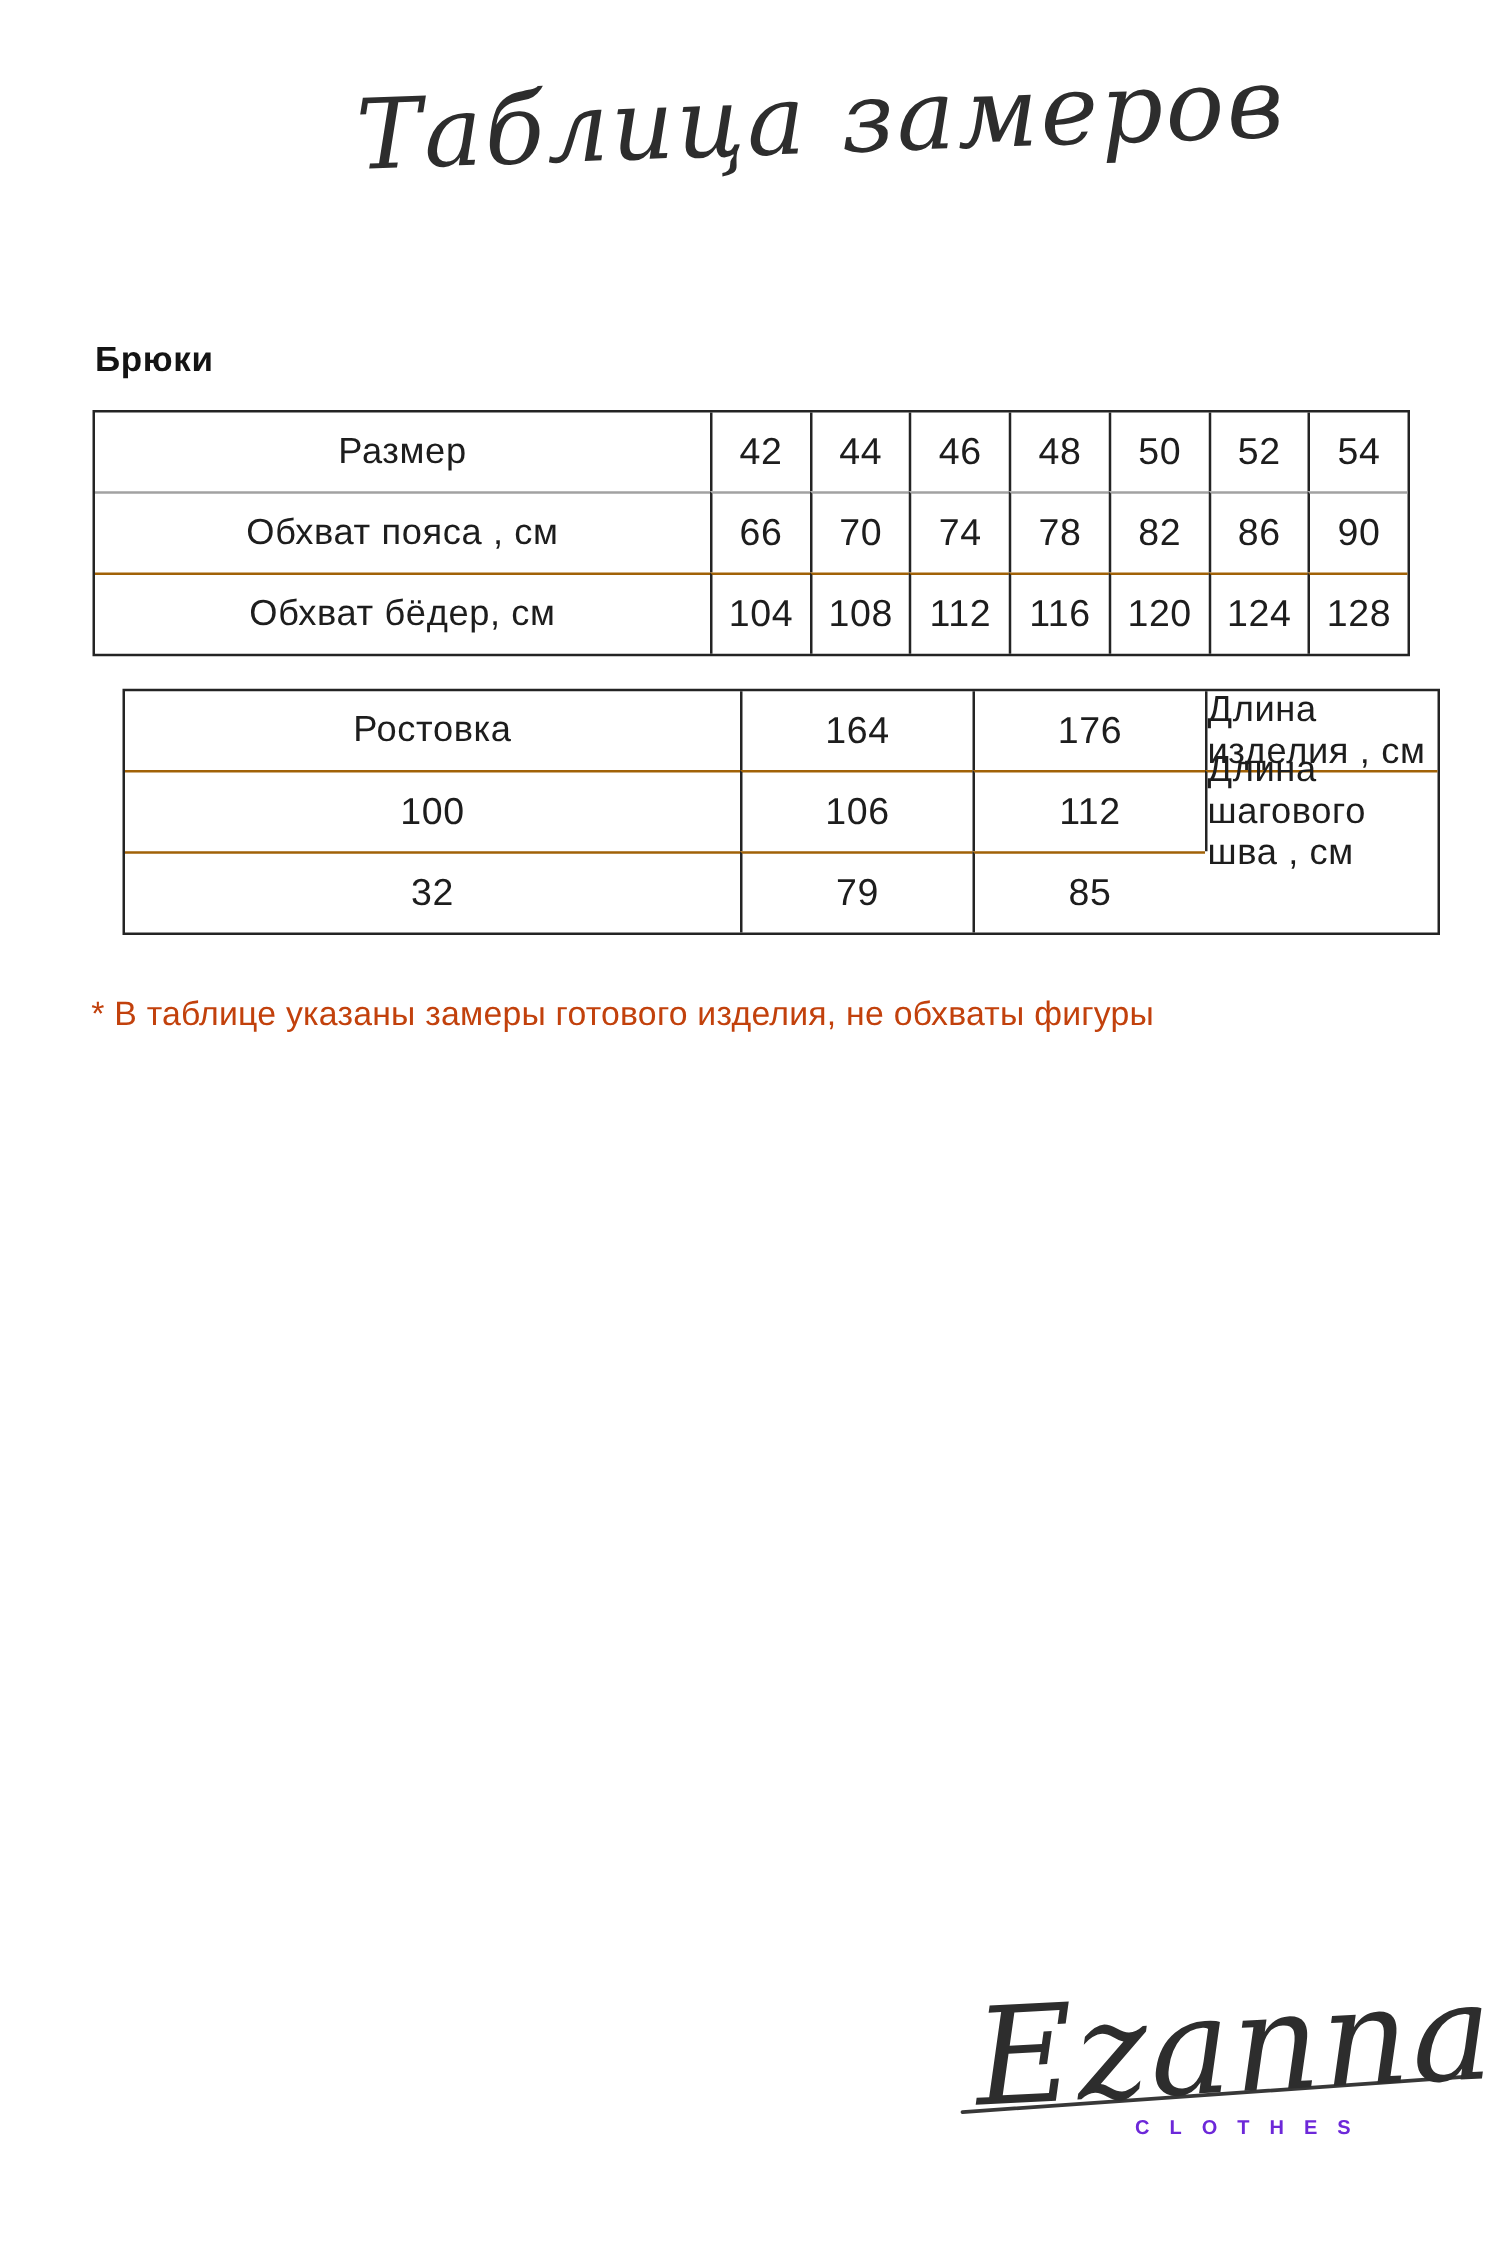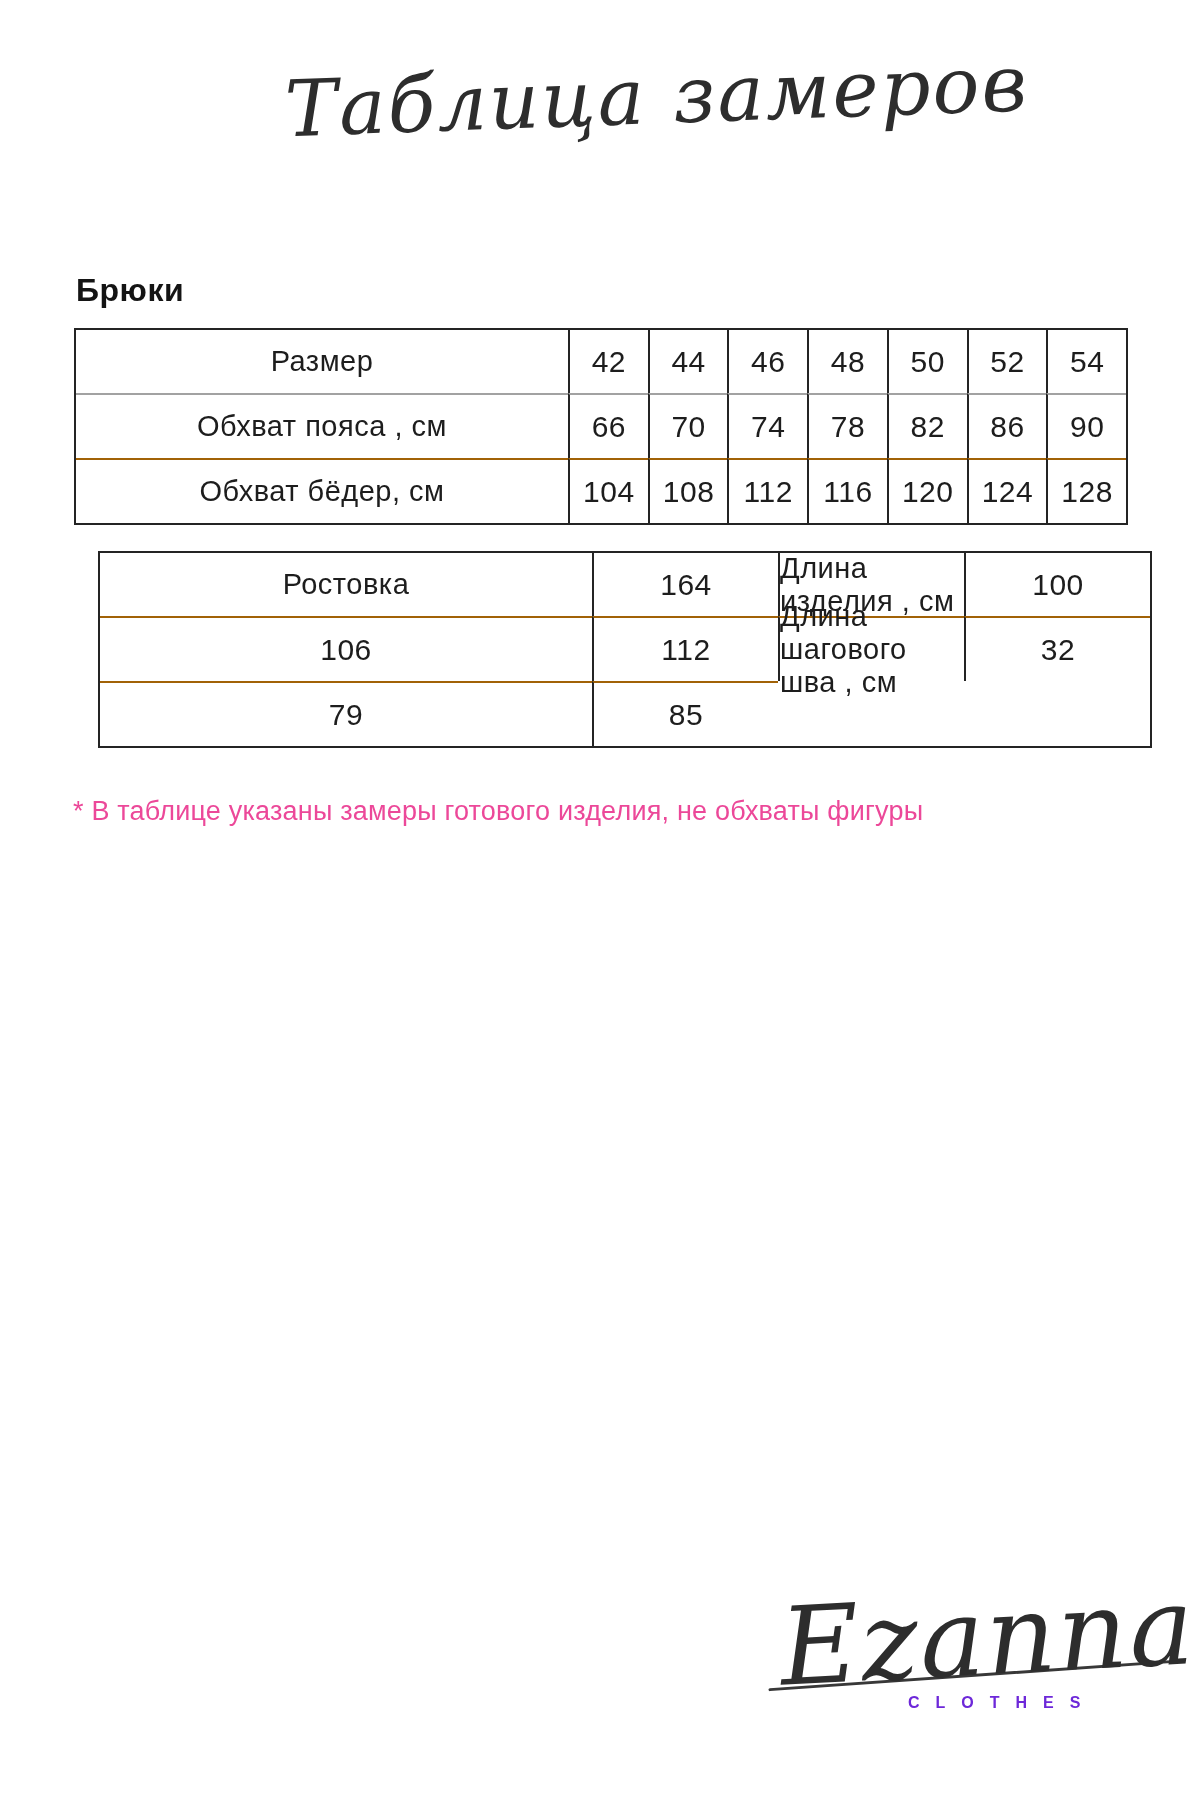--- a/index.html
+++ b/index.html
@@ -20,21 +20,21 @@
     white-space:nowrap;
   }
   .title-script{
     position:absolute;left:285px;top:50px;width:640px;
     text-align:center;font-size:78px;line-height:1.25;
     letter-spacing:2px;transform:rotate(-2deg);
   }
 
   .section-heading{
     position:absolute;left:76px;top:272px;
-    font-size:32px;font-weight:700;color:#141414;letter-spacing:.5px;
+    font-size:28px;font-weight:700;color:#141414;letter-spacing:.5px;
   }
 
   
   .t{
     position:absolute;left:74px;width:1050px;
     display:grid;background:#fff;
     border:2px solid #242424;
   }
   #t1{top:328px;grid-template-columns:492px repeat(7,1fr);}
   #t2{top:551px;grid-template-columns:492px repeat(3,1fr);margin-left:24px;}
@@ -46,21 +46,21 @@
   }
   .c.lb{font-size:29px;}
   #t1 .c:nth-child(8n+1){border-left:none;}
   #t1 .c:nth-child(-n+8){border-top:none;}
   #t1 .c:nth-child(n+9):nth-child(-n+16){border-top-color:#a2a2a2;}
   #t2 .c:nth-child(4n+1){border-left:none;}
   #t2 .c:nth-child(-n+4){border-top:none;}
 
   .footnote{
     position:absolute;left:73px;top:796px;
-    font-size:27px;color:#ec4899;letter-spacing:.2px;
+    font-size:27px;color:#c2410c;letter-spacing:.2px;
   }
 
   
   .logo-script{
     position:absolute;left:780px;top:1574px;
     font-size:108px;letter-spacing:2px;transform:rotate(-3deg);
   }
   .logo-stroke{
     position:absolute;left:768px;top:1674px;width:408px;height:3px;
     background:#383838;transform:rotate(-4deg);border-radius:2px;
@@ -105,20 +105,21 @@
     <div class="c">112</div>
     <div class="c">116</div>
     <div class="c">120</div>
     <div class="c">124</div>
     <div class="c">128</div>
   </div>
 
   <div class="t" id="t2">
     <div class="c lb">Ростовка</div>
     <div class="c">164</div>
+    <div class="c">176</div>
 
     <div class="c lb">Длина изделия , см</div>
     <div class="c">100</div>
     <div class="c">106</div>
     <div class="c">112</div>
 
     <div class="c lb">Длина шагового шва , см</div>
     <div class="c">32</div>
     <div class="c">79</div>
     <div class="c">85</div>

